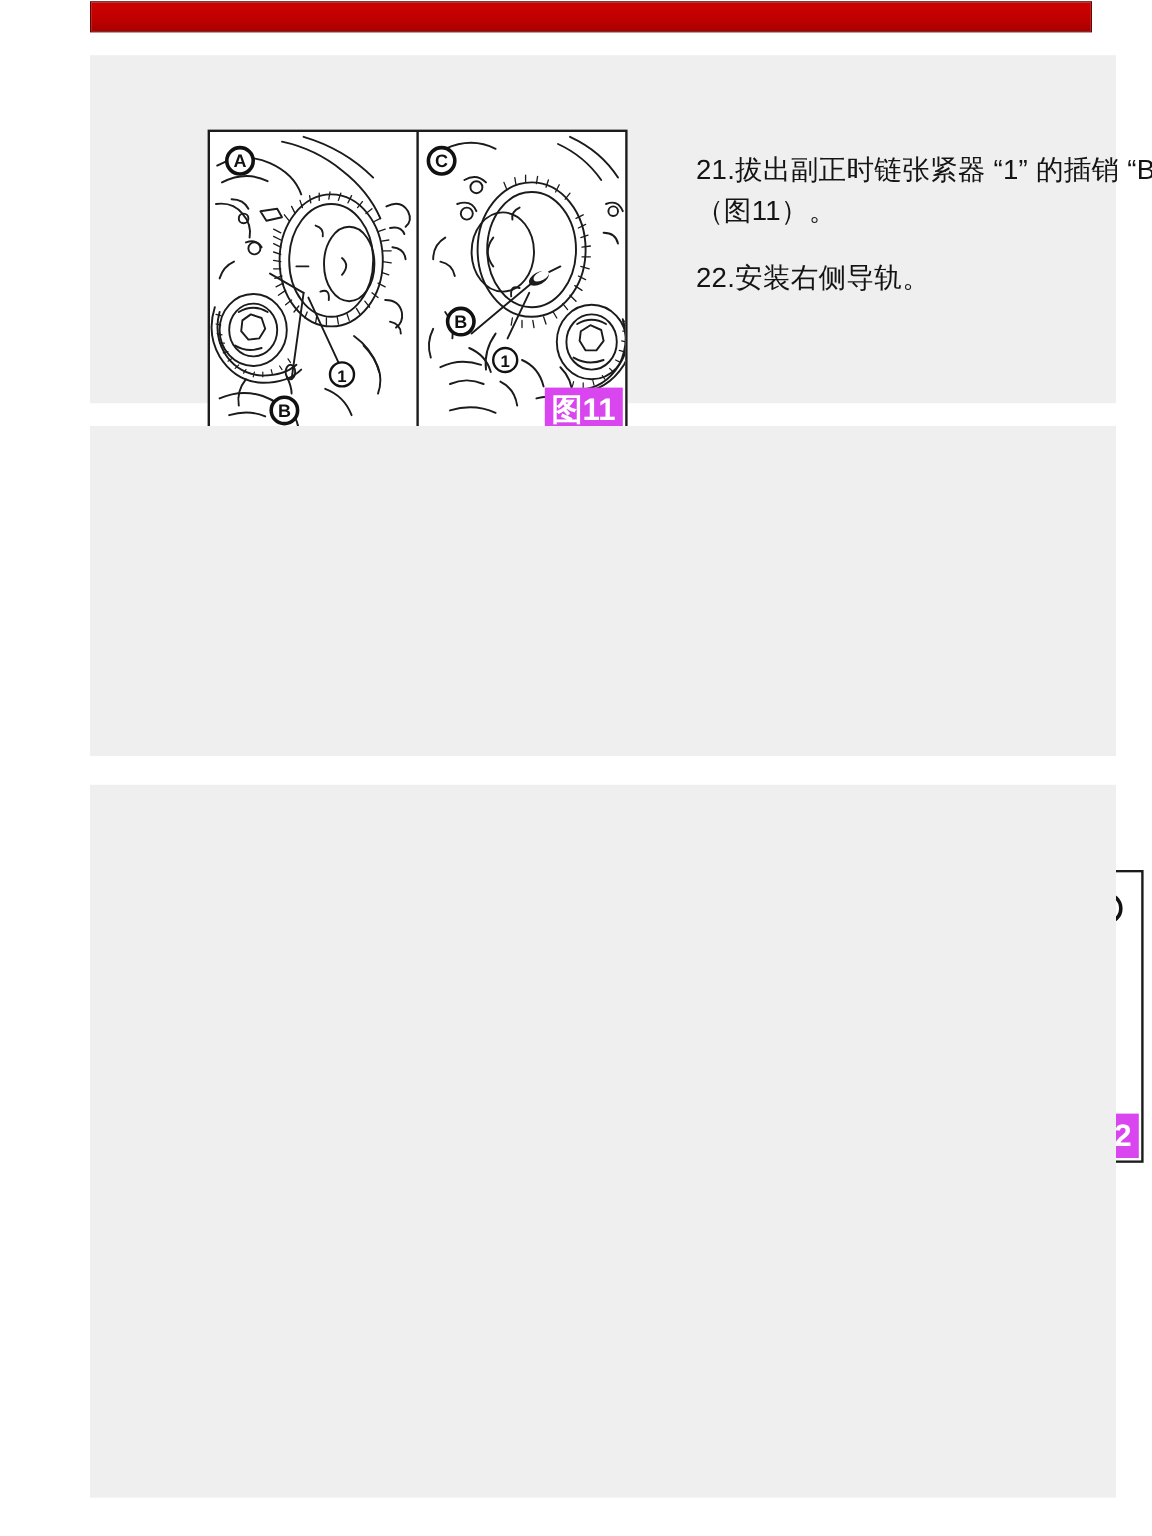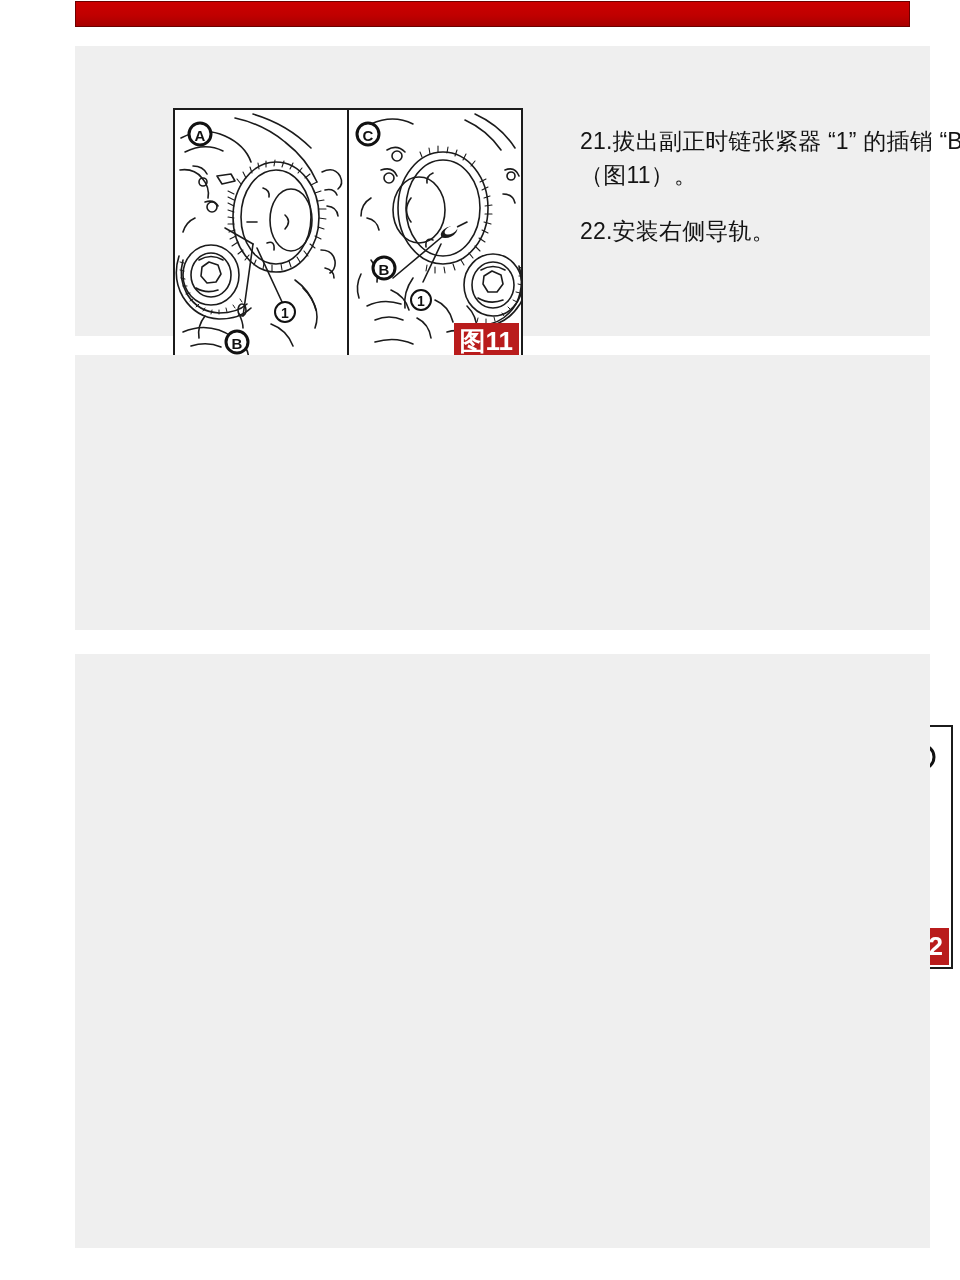--- a/index.html
+++ b/index.html
@@ -47,21 +47,21 @@
     background: #ffffff;
     border: 2px solid #1b1b1b;
     box-sizing: border-box;
     overflow: hidden;
   }
   .figbox svg { display: block; }
 
   
   .fig-badge {
     position: absolute;
-    background: #b91c1c;
+    background: #d946ef;
     color: #ffffff;
     font-family: "Liberation Sans", "DejaVu Sans", sans-serif;
     font-weight: 700;
     font-size: 26px;
     line-height: 34px;
     padding: 1px 6px 2px 6px;
     letter-spacing: 0px;
     white-space: nowrap;
   }
 

